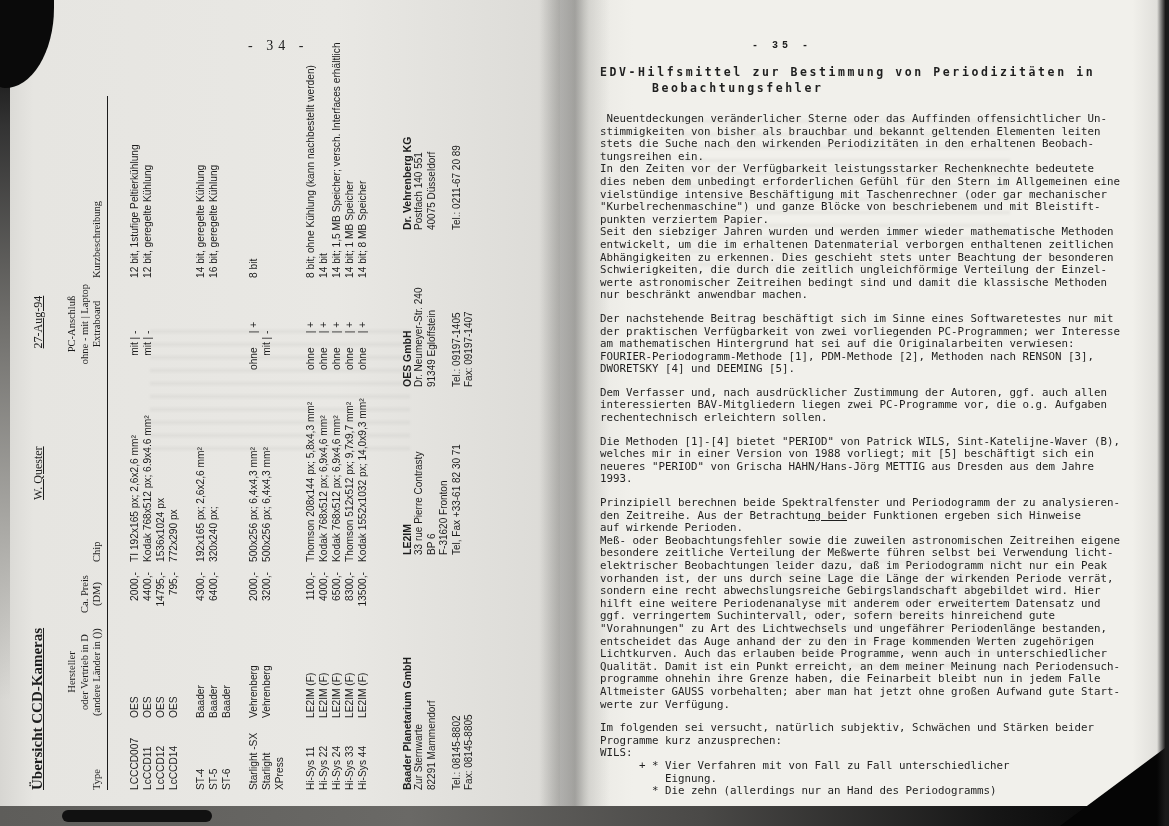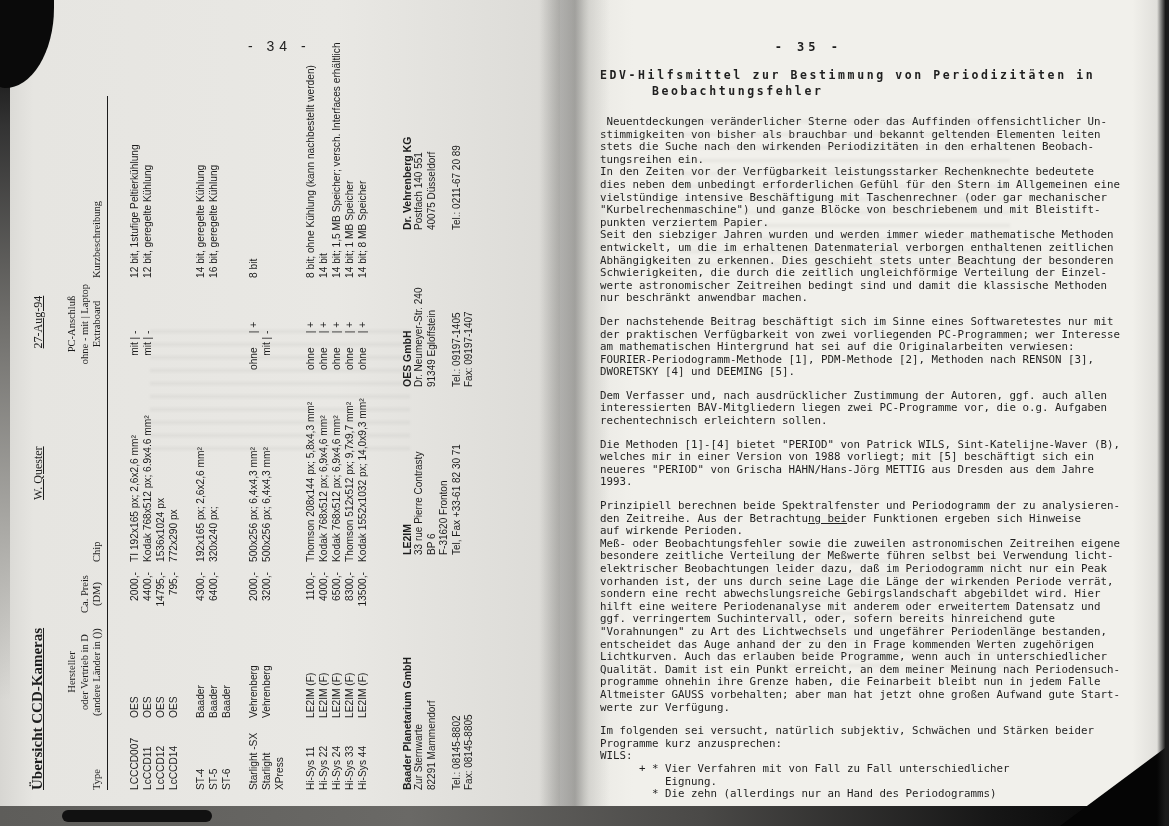--- a/index.html
+++ b/index.html
@@ -39,24 +39,24 @@
   #g4{margin-top:18px;}
   .trow{display:flex;font-size:10.2px;line-height:13px;}
   #contacts{display:flex;margin-top:32px;font-size:10px;line-height:12.5px;}
   .contact{box-sizing:border-box;padding-right:8px;}
   .contact:nth-child(1){width:235px;}
   .contact:nth-child(2){width:168px;}
   .contact:nth-child(3){width:157px;}
   .contact:nth-child(4){width:180px;}
   .cname{font-weight:bold;font-size:10.5px;}
   .clines{white-space:pre-line;}
-  #pageno-left{position:absolute;left:248px;top:38px;font-family:Liberation Sans, sans-serif;font-size:14px;letter-spacing:5px;color:#222;}
+  #pageno-left{position:absolute;left:248px;top:38px;font-family:Liberation Serif, serif;font-size:14px;letter-spacing:5px;color:#222;}
   
   #rp-content{position:absolute;left:40px;top:0;width:566px;color:#1f1f1f;font-family:"DejaVu Sans Mono","Liberation Mono",monospace;}
-  #pageno-right{margin-top:40px;margin-left:152px;width:90px;text-align:right;font-size:12px;letter-spacing:4px;font-weight:bold;}
+  #pageno-right{margin-top:40px;margin-left:152px;width:90px;text-align:left;font-size:10px;letter-spacing:4px;font-weight:bold;font-family:Liberation Mono, monospace;}
   #rp-heading{margin-top:14px;font-size:11.5px;font-weight:bold;letter-spacing:2.6px;line-height:14px;}
   #rp-heading .h2{margin-left:52px;margin-top:2px;}
   #rp-paras{margin-top:18px;font-size:10.8px;line-height:12.6px;}
   .para{white-space:pre-wrap;margin-bottom:11px;}
   .uline{text-decoration:underline;}
 </style>
 </head>
 <body>
 
 <div id="scan">

